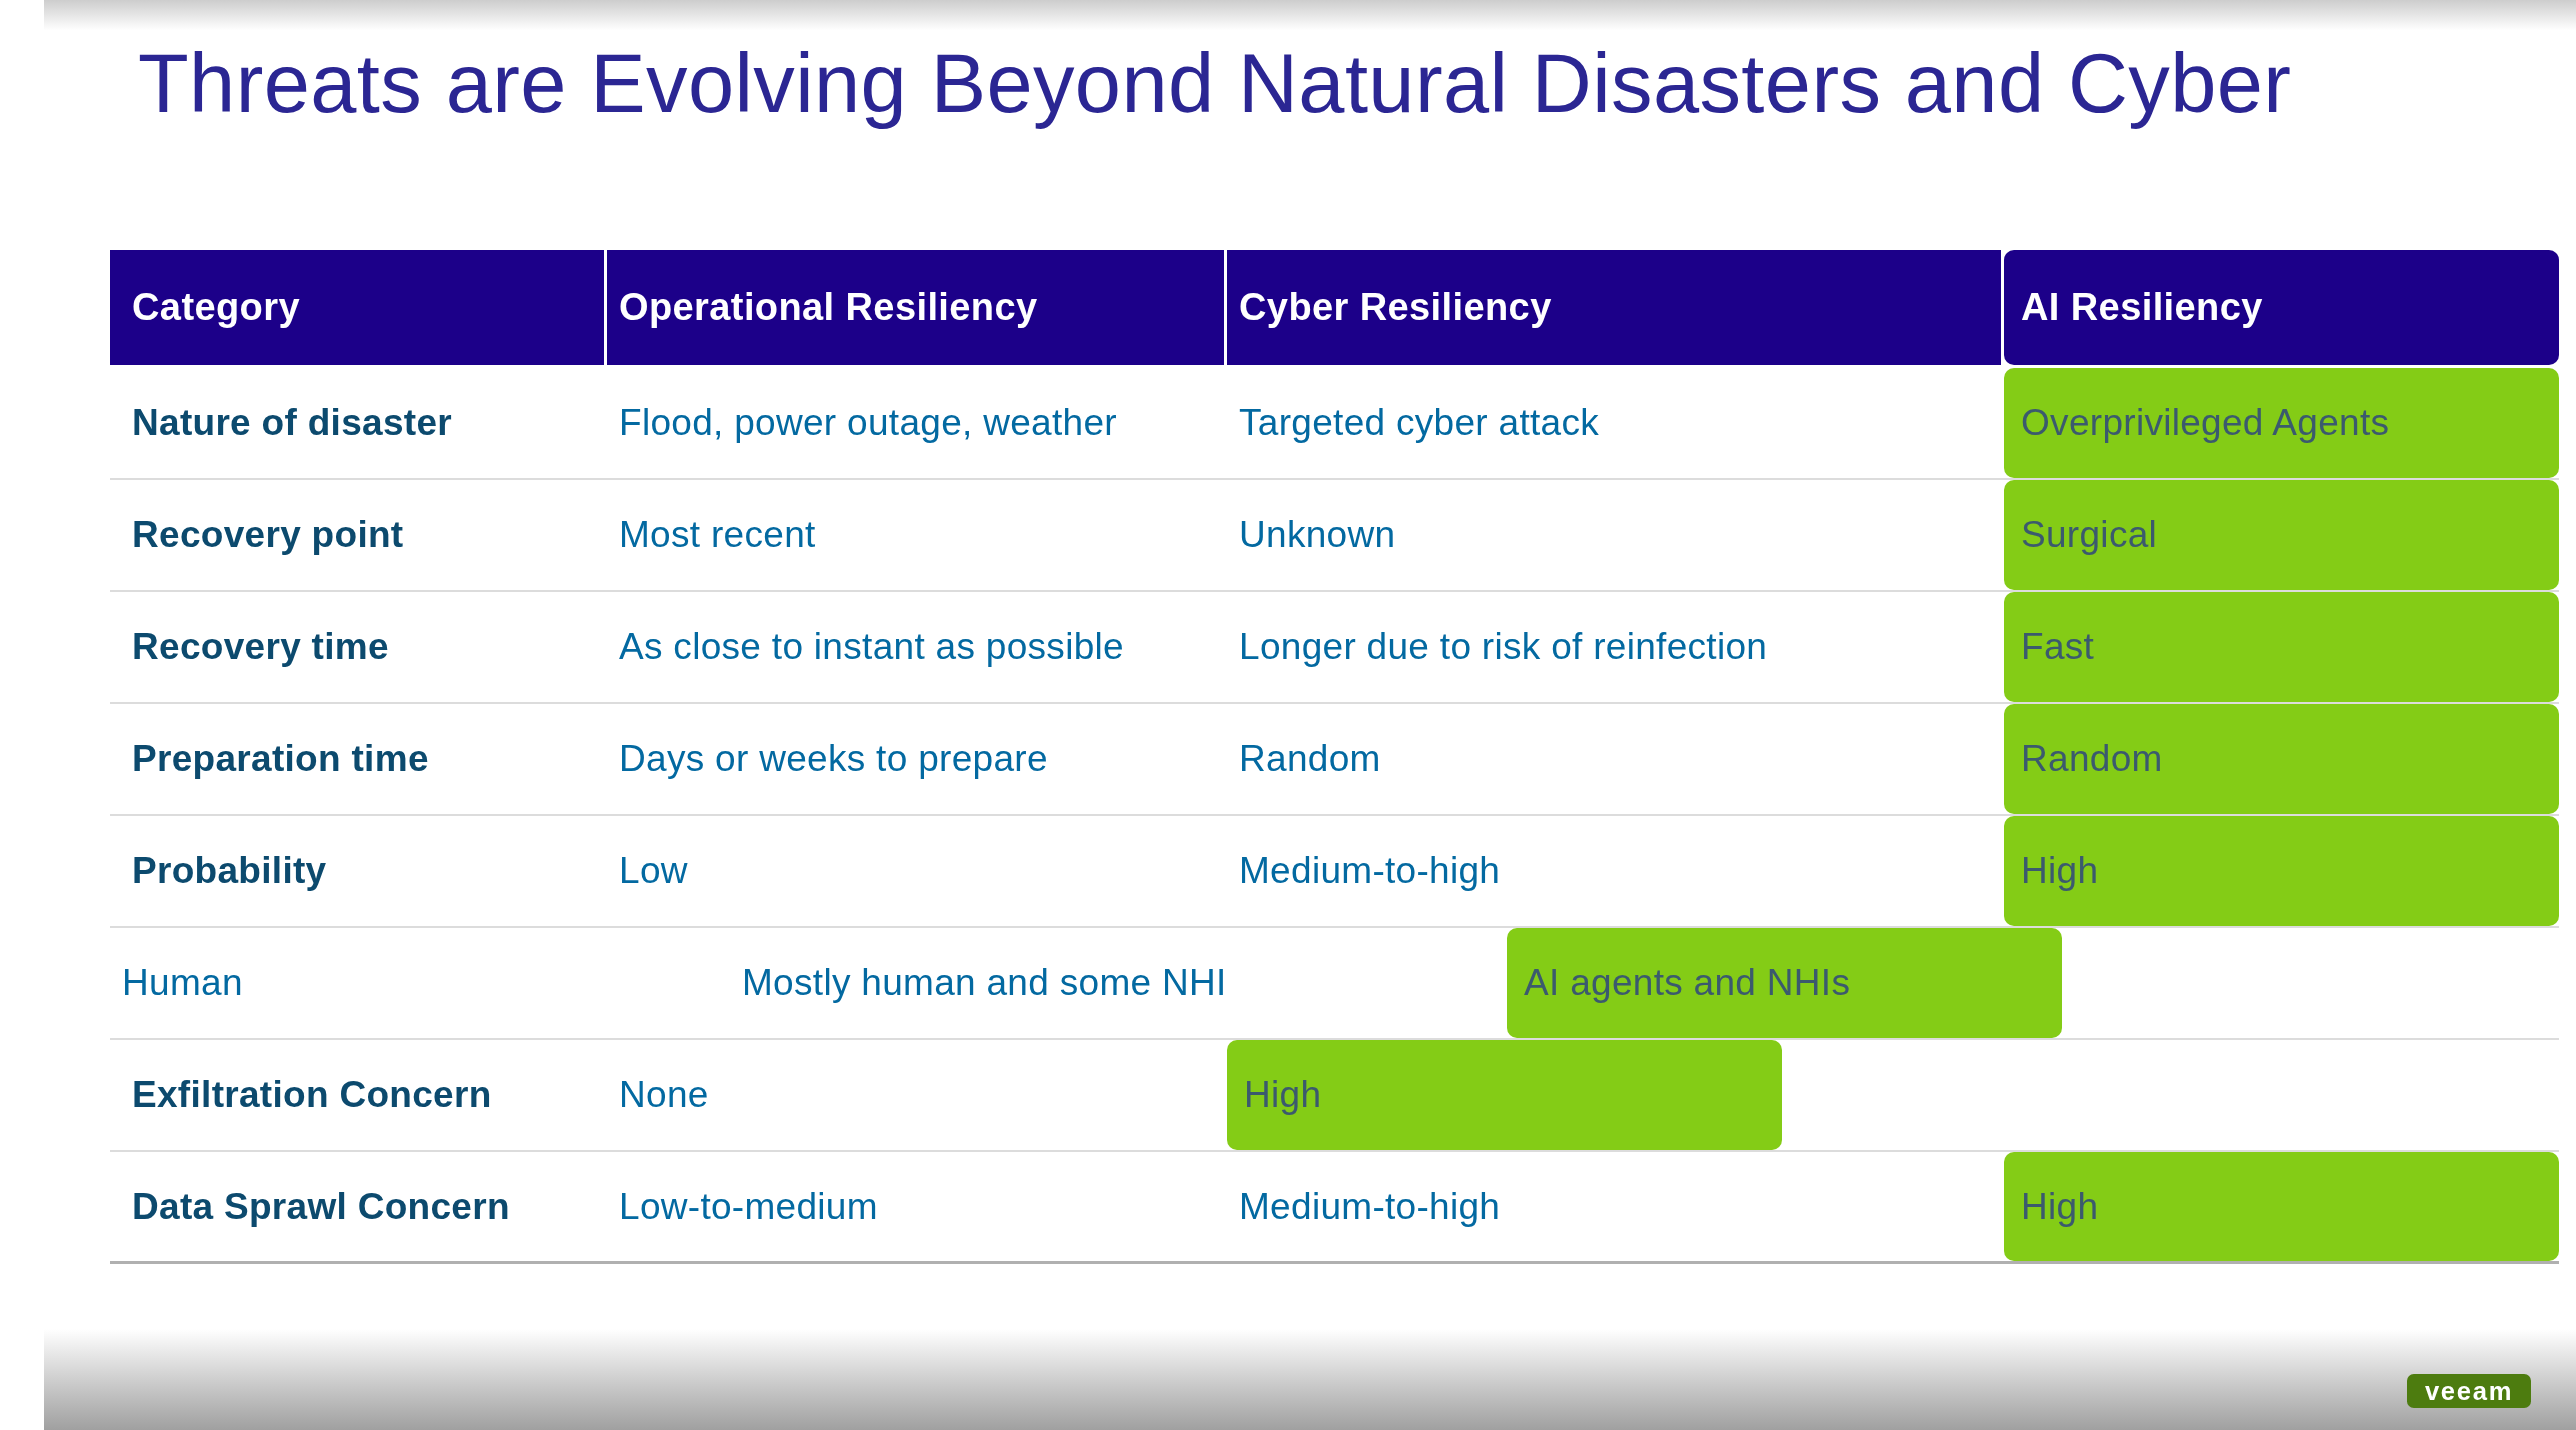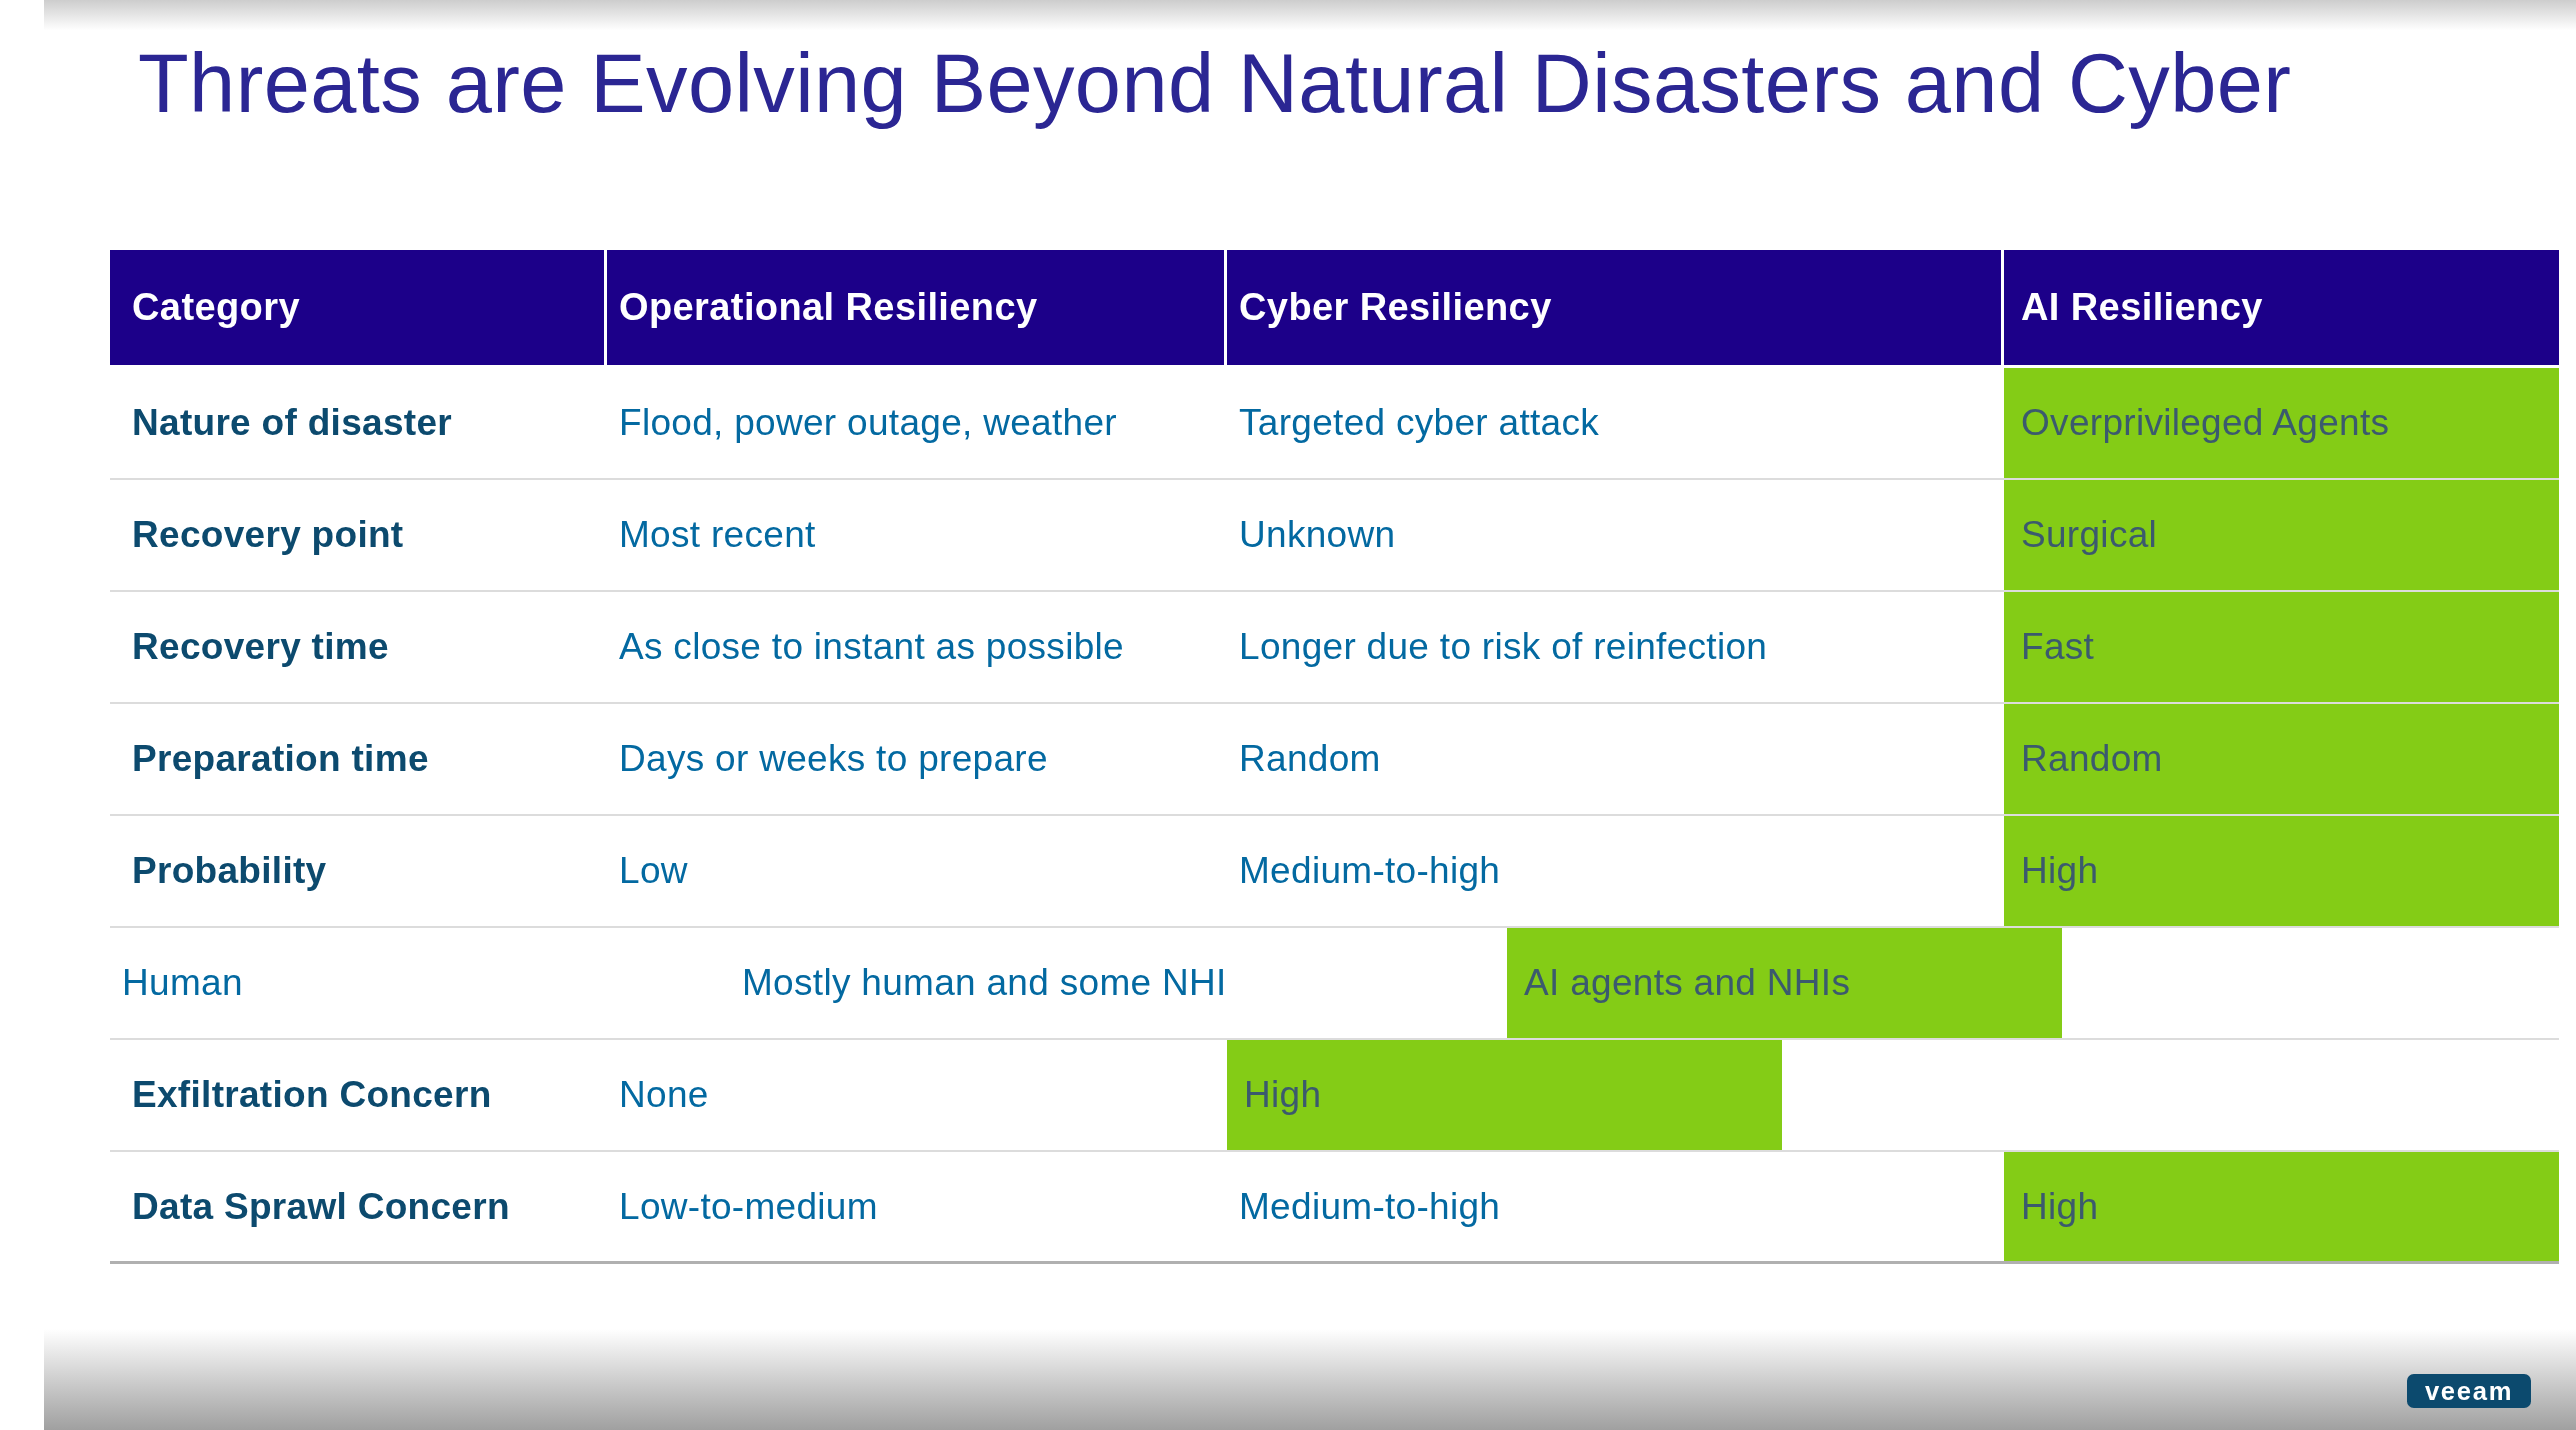--- a/index.html
+++ b/index.html
@@ -75,33 +75,33 @@
     box-sizing: border-box;
     display: flex;
     align-items: center;
     font-size: 37px;
     letter-spacing: 0.3px;
     color: #0369a1;
   }
   .c1 { width: 497px; padding-left: 22px; }
   .c2 { width: 620px; padding-left: 12px; }
   .c3 { width: 777px; padding-left: 12px; }
-  .c4 { width: 555px; padding-left: 17px; }
+  .c4 { width: 555px; padding-left: 17px; border-radius: 10px; }
   .cell.c1 { font-weight: bold; color: #0c4a6e; }
   .cell.c4 {
     background: #84cc16;
     color: #3b5a6e;
   }
   .veeam-logo {
     position: absolute;
     left: 2363px;
     top: 1374px;
     width: 124px;
     height: 34px;
-    background: #0c4a6e;
+    background: #4d7c0f;
     border-radius: 6.8px;
     color: #ffffff;
     font-weight: bold;
     font-size: 25.6px;
     letter-spacing: 1.7px;
     display: flex;
     align-items: center;
     justify-content: center;
     z-index: 6;
   }

